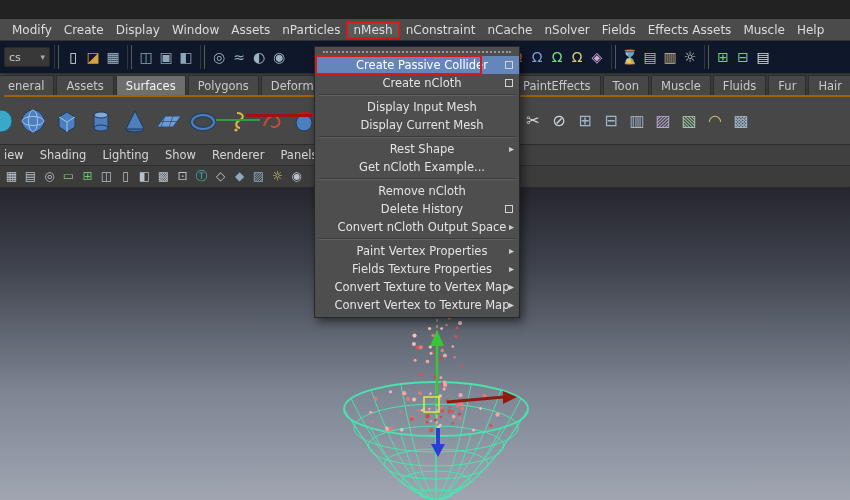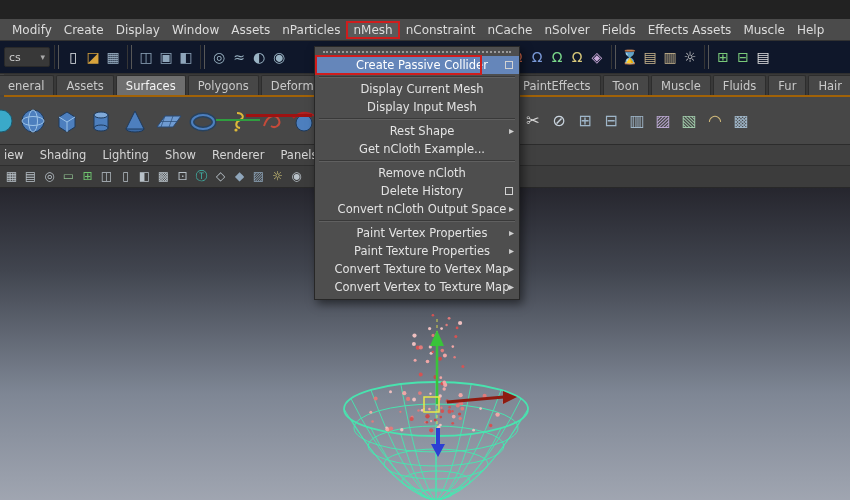--- a/index.html
+++ b/index.html
@@ -371,26 +371,30 @@
   </div>
 
   <div class="popup">
     <div class="tearoff"></div>
 
     <div class="mi hl">
       <span>Create Passive Collider</span>
       <span class="optbox"></span>
       <span class="annbox-item"></span>
     </div>
+    <div class="mi">
+      <span>Create nCloth</span>
+      <span class="optbox"></span>
+    </div>
     <div class="msep"></div>
     <div class="mi">
+      <span>Display Input Mesh</span>
+    </div>
+    <div class="mi">
       <span>Display Current Mesh</span>
-    </div>
-    <div class="mi">
-      <span>Display Input Mesh</span>
     </div>
     <div class="msep"></div>
     <div class="mi">
       <span>Rest Shape</span>
       <span class="subarr">▸</span>
     </div>
     <div class="mi">
       <span>Get nCloth Example...</span>
     </div>
     <div class="msep"></div>
@@ -404,21 +408,21 @@
     <div class="mi">
       <span>Convert nCloth Output Space</span>
       <span class="subarr">▸</span>
     </div>
     <div class="msep"></div>
     <div class="mi">
       <span>Paint Vertex Properties</span>
       <span class="subarr">▸</span>
     </div>
     <div class="mi">
-      <span>Paint Texture Properties</span>
+      <span>Fields Texture Properties</span>
       <span class="subarr">▸</span>
     </div>
     <div class="mi">
       <span>Convert Texture to Vertex Map</span>
       <span class="subarr">▸</span>
     </div>
     <div class="mi">
       <span>Convert Vertex to Texture Map</span>
       <span class="subarr">▸</span>
     </div>

